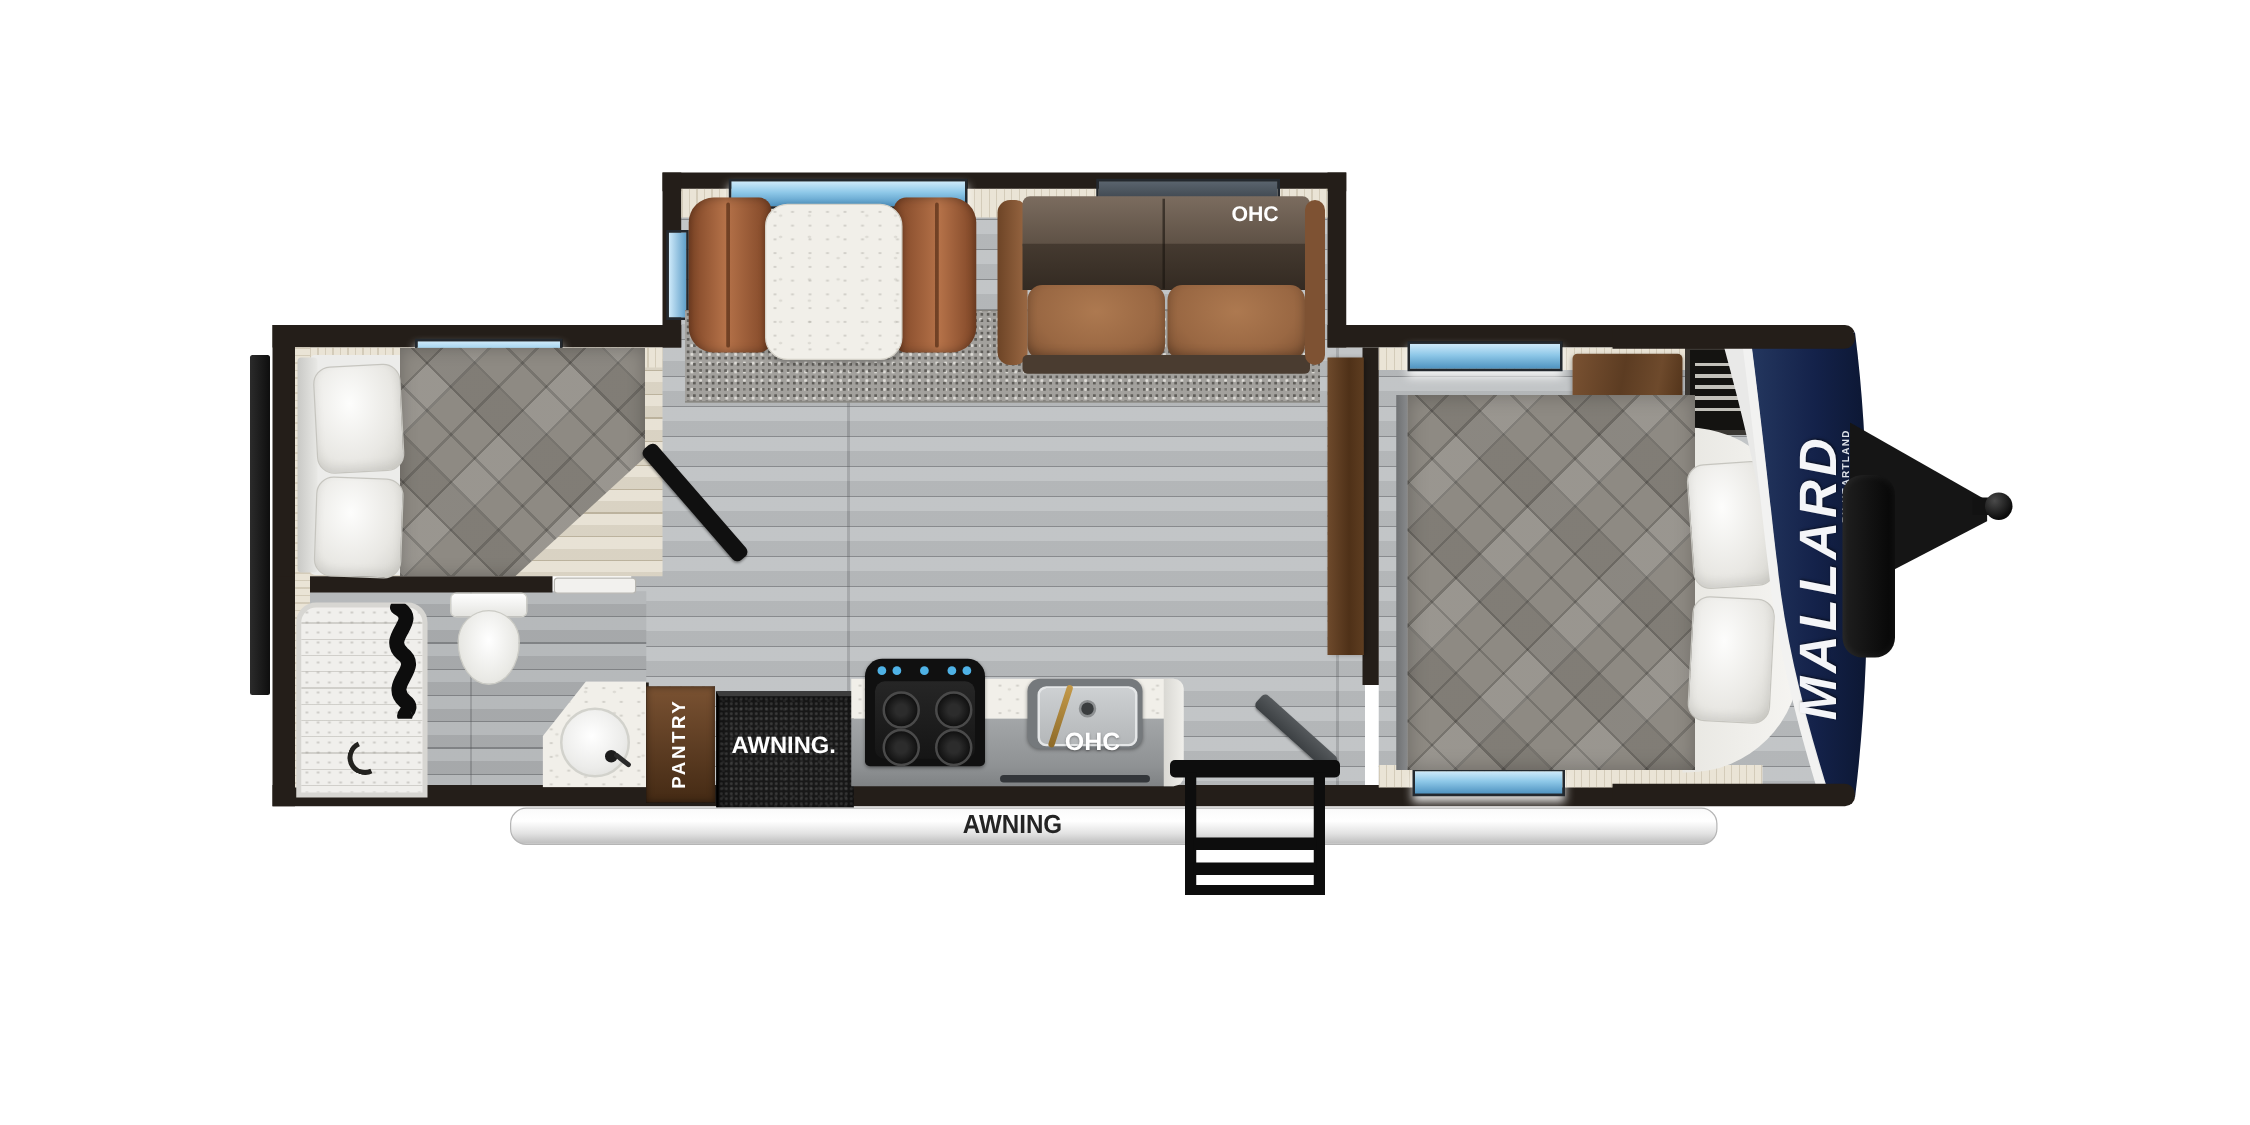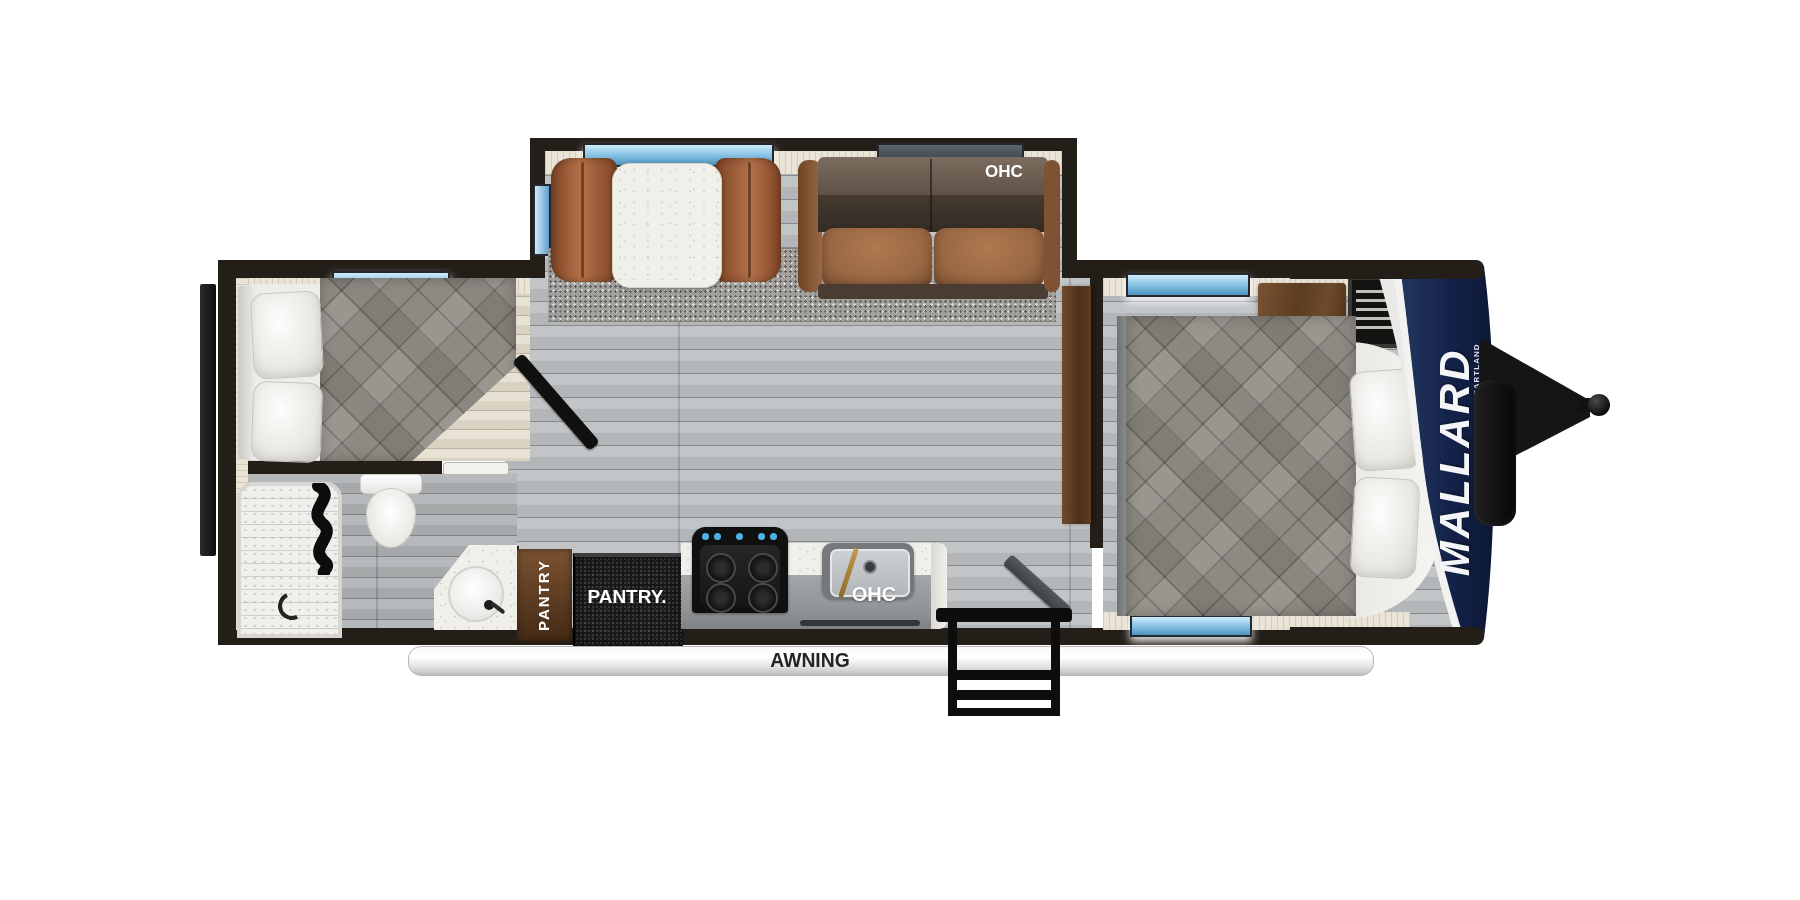--- a/index.html
+++ b/index.html
@@ -112,21 +112,21 @@
   <div class="abs" style="left:360px;top:474px;width:60px;height:18px;background:linear-gradient(180deg,#ffffff,#e4e4e0);border:1px solid #cfcfc9;border-radius:5px;"></div>
   <div class="abs" style="left:366px;top:488px;width:48px;height:58px;background:radial-gradient(ellipse at 50% 40%,#ffffff,#e9e9e5 65%,#d5d5cf);border:1px solid #cbcbc5;border-radius:50% 50% 50% 50% / 42% 42% 58% 58%;"></div>
   <div class="abs marble" style="left:434px;top:545px;width:83px;height:85px;clip-path:polygon(42% 0,100% 0,100% 100%,0 100%,0 52%);"></div>
   <div class="abs" style="left:448px;top:566px;width:52px;height:52px;border-radius:50%;background:radial-gradient(circle at 45% 40%,#ffffff,#ececea 60%,#d8d8d4);border:2px solid #d2d2cc;"></div>
   <div class="abs" style="left:484px;top:600px;width:10px;height:10px;border-radius:50%;background:#1c1c1c;"></div>
   <div class="abs" style="left:490px;top:606px;width:16px;height:4px;background:#2a2a2a;border-radius:2px;transform:rotate(38deg);"></div>
 
   <div class="abs wood2" style="left:517px;top:549px;width:55px;height:93px;background-image:linear-gradient(180deg,#7a5232,#5c3c22 55%,#442a14),repeating-linear-gradient(90deg,rgba(0,0,0,.18) 0 2px,transparent 2px 9px);box-shadow:inset 0 0 6px rgba(0,0,0,.5);"></div>
   <div class="abs lbl" style="left:494px;top:585px;width:100px;height:20px;font-size:15px;line-height:20px;letter-spacing:2px;transform:rotate(-90deg);">PANTRY</div>
   <div class="abs speckle-dark" style="left:573px;top:553px;width:108px;height:89px;border-top:4px solid #3d3d3d;border-left:2px solid #000;box-shadow:inset 0 0 10px rgba(0,0,0,.6);"></div>
-  <div class="abs lbl" style="left:574px;top:586px;width:106px;height:22px;font-size:19px;line-height:22px;">PANTRY.</div>
+  <div class="abs lbl" style="left:574px;top:586px;width:106px;height:22px;font-size:19px;line-height:22px;">AWNING.</div>
   <div class="abs marble" style="left:681px;top:543px;width:258px;height:32px;"></div>
   <div class="abs" style="left:681px;top:575px;width:258px;height:54px;background:linear-gradient(180deg,#a3a6a8,#8f9294 70%,#7f8284);"></div>
   <div class="abs" style="left:800px;top:620px;width:120px;height:6px;background:#33363a;border-radius:3px;"></div>
   <div class="abs" style="left:931px;top:543px;width:16px;height:86px;background:linear-gradient(90deg,#d9d8d3,#f0efeb);border-radius:0 8px 8px 0;"></div>
 
   <div class="abs" style="left:692px;top:527px;width:96px;height:86px;background:#101010;border-radius:14px 14px 4px 4px;box-shadow:0 1px 3px rgba(0,0,0,.4);"></div>
   <div class="abs" style="left:700px;top:545px;width:80px;height:62px;background:linear-gradient(180deg,#262626,#151515);border-radius:8px;"></div>
   <div class="abs" style="left:702px;top:533px;width:7px;height:7px;border-radius:50%;background:#4fb2e6;"></div>
   <div class="abs" style="left:714px;top:533px;width:7px;height:7px;border-radius:50%;background:#4fb2e6;"></div>
   <div class="abs" style="left:736px;top:533px;width:7px;height:7px;border-radius:50%;background:#4fb2e6;"></div>

